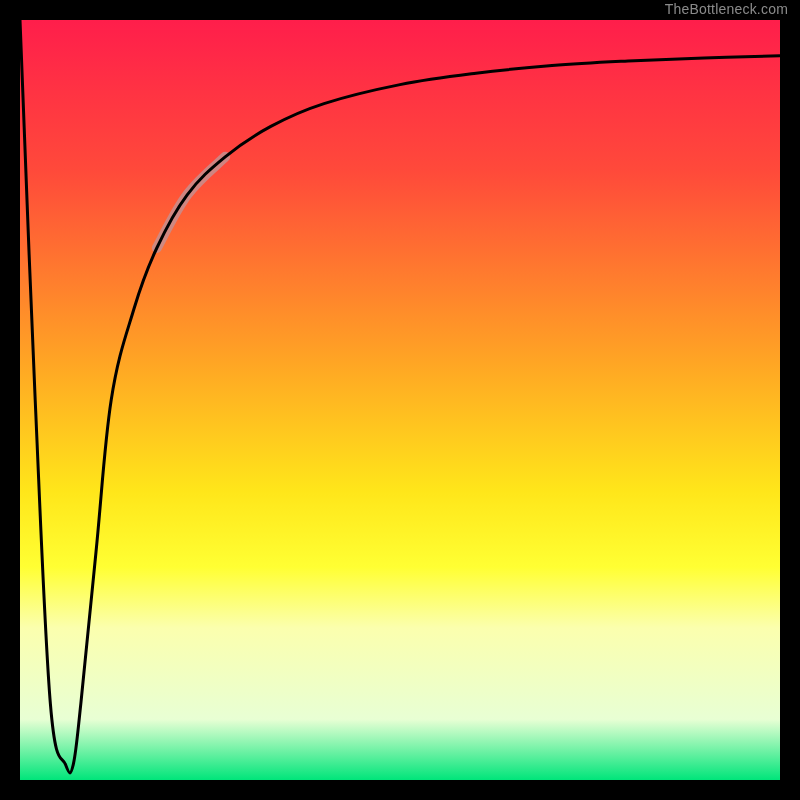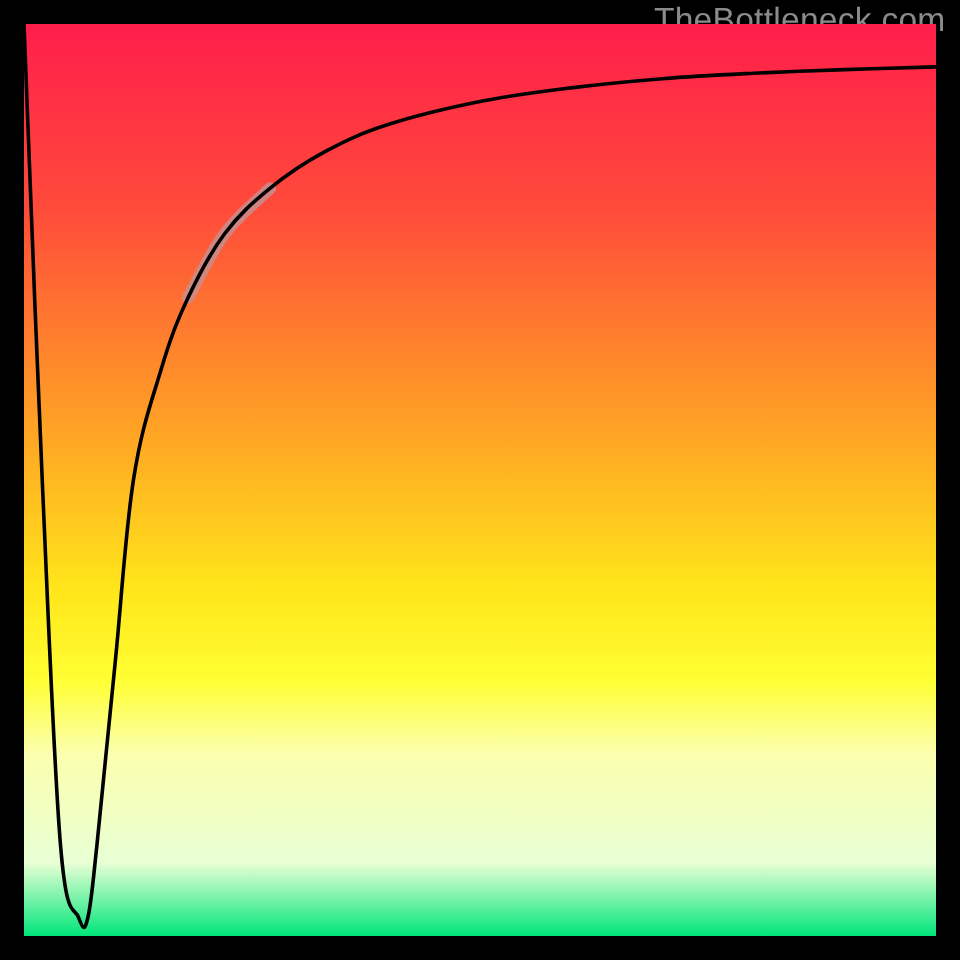--- a/index.html
+++ b/index.html
@@ -33,21 +33,21 @@
     position: absolute;
     left: 0; top: 0;
     width: 760px;
     height: 760px;
   }
   .watermark {
     position: absolute;
     top: 1px;
     right: 12px;
     color: #8b8b8b;
-    font-size: 28px;
+    font-size: 14px;
     letter-spacing: 0.2px;
     font-weight: 400;
   }
 </style>
 </head>
 <body>
 
 <div class="outer">
 
   <div class="watermark">TheBottleneck.com</div>

